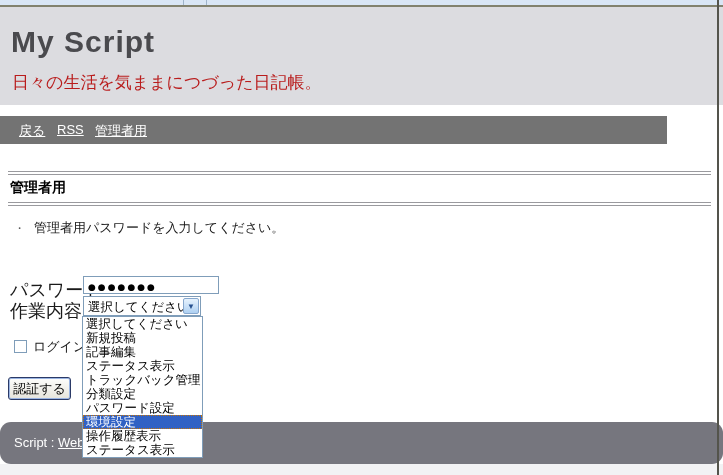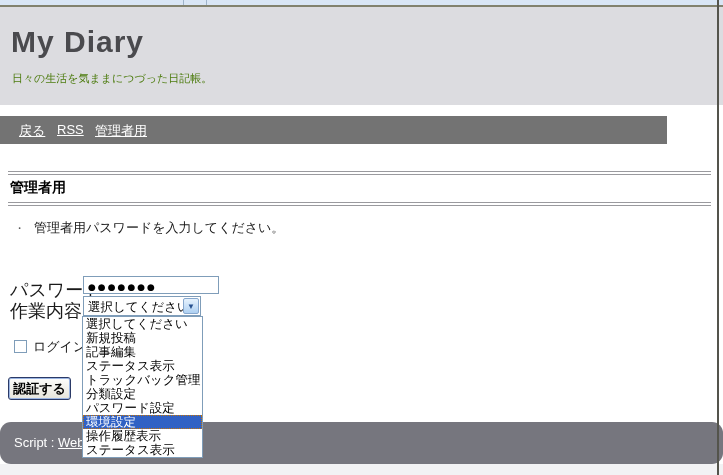--- a/index.html
+++ b/index.html
@@ -12,21 +12,21 @@
 
   
   .top-strip { position:absolute; left:0; top:0; width:723px; height:5px; background:#d9e6f5; }
   .strip-sep { position:absolute; top:0; width:1px; height:5px; background:#9fb4ca; }
   .chrome-line { position:absolute; left:0; top:5px; width:723px; height:2px; background:#82826e; }
   .win-border { position:absolute; top:0; left:717px; width:2px; height:475px; background:#54544c; z-index:50; }
 
   
   .header { position:absolute; left:0; top:7px; width:723px; height:98px; background:#dcdce0; }
   .site-title { position:absolute; left:11px; top:18px; font-size:30px; font-weight:bold; color:#4a4a4e; letter-spacing:1px; }
-  .site-subtitle { position:absolute; left:12px; top:64px; font-size:11px; color:#4d7c0f; }
+  .site-subtitle { position:absolute; left:12px; top:64px; font-size:17px; color:#b91c1c; }
 
   
   .navbar { position:absolute; left:0; top:116px; width:667px; height:28px; background:#737373; }
   .navbar a { color:#ffffff; text-decoration:underline; font-size:13px; position:absolute; top:6px; cursor:pointer; }
 
   
   .dline { position:absolute; left:8px; width:703px; height:4px;
            border-top:1px solid #9a9a9e; border-bottom:1px solid #9a9a9e; background:#fff; }
   .section-heading { position:absolute; left:10px; top:179px; font-size:14px; font-weight:bold; color:#000; }
 
@@ -67,21 +67,21 @@
   }
   .checkbox-label { position:absolute; left:33px; top:338px; font-size:13px; color:#1a1a1a; white-space:nowrap; }
 
   
   .submit-btn {
     position:absolute; left:8px; top:377px; width:63px; height:23px;
     background:linear-gradient(#fdfdfb,#e6e4dc);
     border:1px solid #2b3a67; border-radius:3px;
     box-shadow:inset 0 0 0 1px #9ab4e2;
     font-size:13px; color:#000; text-align:center; cursor:pointer;
-    font-family:"Liberation Sans","DejaVu Sans",sans-serif; padding:0;font-weight:bold;
+    font-family:"Liberation Sans","DejaVu Sans",sans-serif; padding:0;
   }
 
   
   .footerbar { position:absolute; left:0; top:422px; width:723px; height:42px; background:#76767e;border-radius:11px; }
   .footer-text { position:absolute; left:14px; top:13px; font-size:13px; color:#fff; white-space:nowrap; }
   .footer-text a { color:#fff; text-decoration:underline; cursor:pointer; }
   .bottom-strip { position:absolute; left:0; top:464px; width:723px; height:11px; background:#f2f2f4; }
 </style>
 </head>
 <body>
@@ -89,21 +89,21 @@
 <div id="screen">
 
   <div class="top-strip">
     <div class="strip-sep" style="left:183px"></div>
     <div class="strip-sep" style="left:206px"></div>
   </div>
   <div class="chrome-line"></div>
   <div class="win-border"></div>
 
   <div class="header">
-    <div class="site-title">My Diary</div>
+    <div class="site-title">My Script</div>
     <div class="site-subtitle">日々の生活を気ままにつづった日記帳。</div>
   </div>
 
   <div class="navbar">
     <a style="left:19px">戻る</a>
     <a style="left:57px">RSS</a>
     <a style="left:95px">管理者用</a>
   </div>
 
   <div class="dline" style="top:171px"></div>

